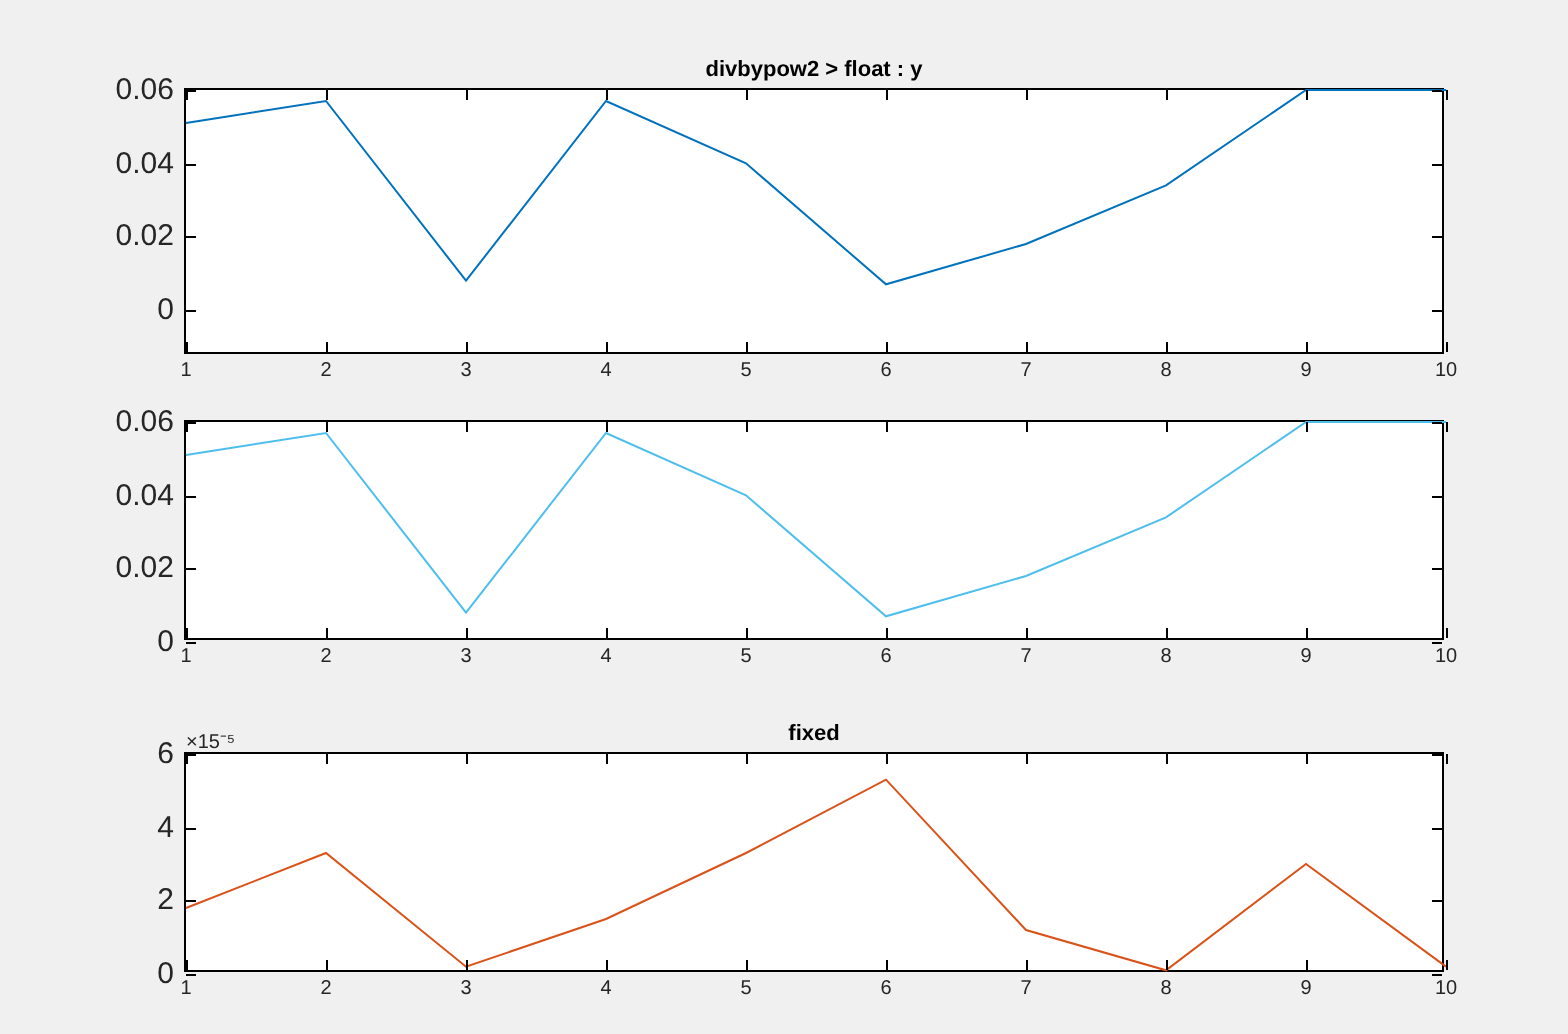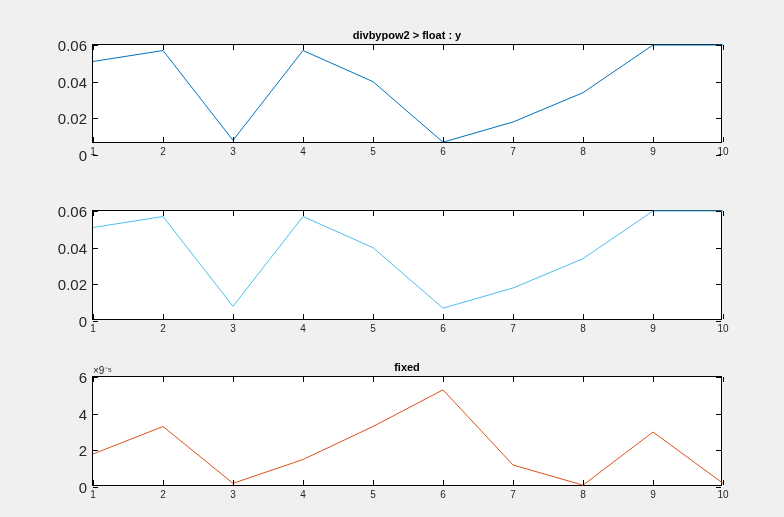--- a/index.html
+++ b/index.html
@@ -87,21 +87,21 @@
   overflow: visible;
 }
 svg.line polyline {
   fill: none;
   stroke-width: 1;
 }
 </style>
 </head>
 <body>
 
-<div class="chart-container" id="c0" style="top: 44px; height: 99px; padding-left: 15px;">
+<div class="chart-container" id="c0" style="top: 44px; height: 133px; padding-left: 15px;">
   <div class="chart-title">divbypow2 &gt; float : y</div>
   <svg class="line">
       <polyline id="p0" points="0,16.5 70,5.499999999999986 140,95.33333333333333 210,5.499999999999986 280,36.66666666666666 350,97.16666666666667 420,77 490,47.66666666666666 560,0 630,0" stroke="#0072BD"></polyline>
     </svg>
 <div class="ytick-label" style="top: 110px;">0</div>
     <div class="tick-mark-y" style="top: 110px;"></div>
     <div class="tick-mark-y-r" style="top: 110px;"></div>
     <div class="ytick-label" style="top: 73.3333px;">0.02</div>
     <div class="tick-mark-y" style="top: 73.3333px;"></div>
     <div class="tick-mark-y-r" style="top: 73.3333px;"></div>
@@ -186,21 +186,21 @@
     <div class="xtick-label" style="left: 560px;">9</div>
     <div class="tick-mark-x" style="left: 560px;"></div>
     <div class="tick-mark-x-t" style="left: 560px;"></div>
     <div class="xtick-label" style="left: 630px;">10</div>
     <div class="tick-mark-x" style="left: 630px;"></div>
     <div class="tick-mark-x-t" style="left: 630px;"></div>
   </div>
 
 <div class="chart-container" id="c2" style="top: 376px; height: 110px;">
   <div class="chart-title">fixed</div>
-  <div class="exponent">×9⁻⁵</div>
+  <div class="exponent">×15⁻⁵</div>
   <svg class="line">
       <polyline id="p2" points="0,77 70,49.50000000000001 140,106.33333333333333 210,82.5 280,49.50000000000001 350,12.833333333333343 420,88 490,108.16666666666667 560,55 630,106.33333333333333" stroke="#D95319"></polyline>
     </svg>
 <div class="ytick-label" style="top: 110px;">0</div>
     <div class="tick-mark-y" style="top: 110px;"></div>
     <div class="tick-mark-y-r" style="top: 110px;"></div>
     <div class="ytick-label" style="top: 73.3333px;">2</div>
     <div class="tick-mark-y" style="top: 73.3333px;"></div>
     <div class="tick-mark-y-r" style="top: 73.3333px;"></div>
     <div class="ytick-label" style="top: 36.6667px;">4</div>

